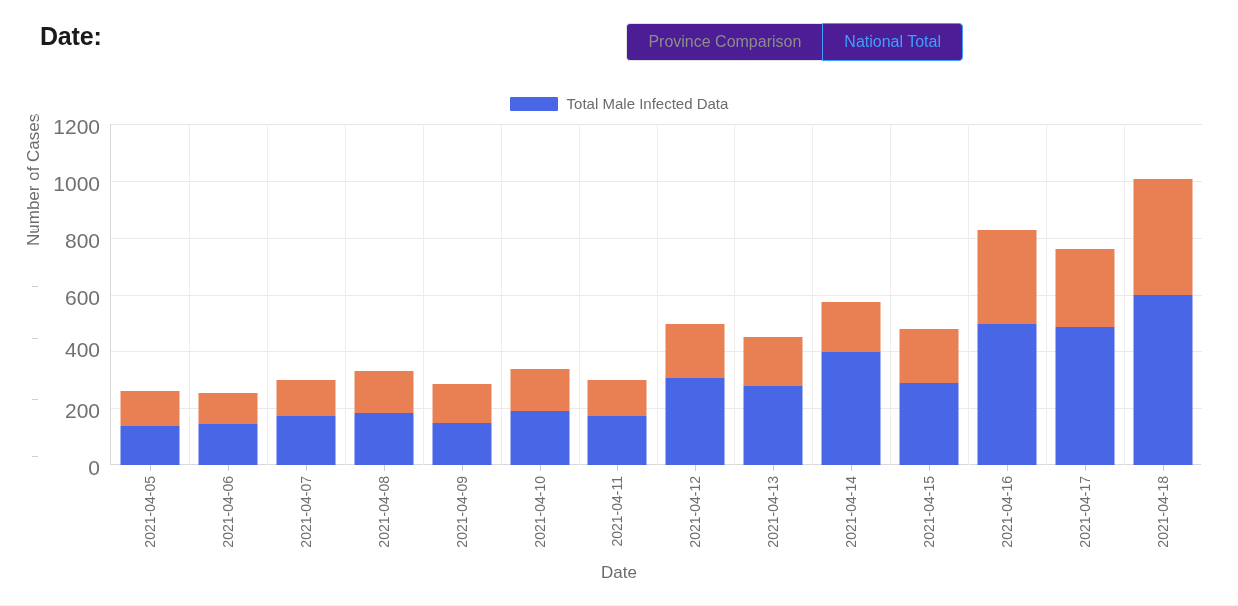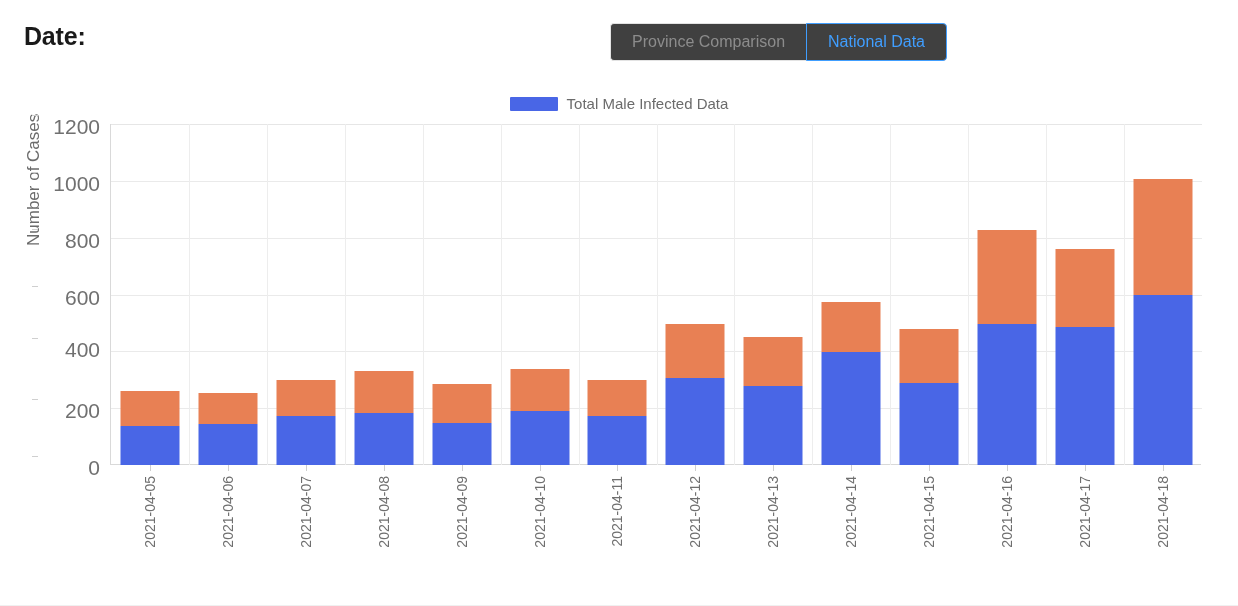--- a/index.html
+++ b/index.html
@@ -14,21 +14,21 @@
   #app {
     position: relative;
     width: 1238px;
     height: 606px;
     background: #ffffff;
   }
 
   
   .header {
     position: absolute;
-    left: 0; top: 0;
+    left: 16px; top: 0;
     width: 1011px;
     height: 78px;
   }
   .header-left {
     position: absolute;
     left: 24px;
     top: 22px;
     display: flex;
     align-items: baseline;
     gap: 10px;
@@ -54,21 +54,21 @@
     border-radius: 4px;
     overflow: visible;
   }
   .btn {
     height: 38px;
     padding: 0 21px;
     display: flex;
     align-items: center;
     justify-content: center;
     font-size: 16px;
-    background: #404040;
+    background: #4c1d95;
     border: 1px solid #e3e3e3;
     color: #8c8c8c;
     cursor: pointer;
     white-space: nowrap;
     font-family: "Liberation Sans", sans-serif;
     text-align: center;
   }
   .btn.first {
     border-top-left-radius: 4px;
     border-bottom-left-radius: 4px;
@@ -238,21 +238,21 @@
 
 <div id="app">
 
   <div class="header">
     <div class="header-left">
       <span class="date-label">Date:</span>
     </div>
 
     <div class="btn-group">
       <button class="btn first">Province Comparison</button>
-      <button class="btn active">National Data</button>
+      <button class="btn active">National Total</button>
     </div>
   </div>
 
   <div class="chart-wrap">
 
     <div class="legend">
       <div class="legend-item">
         <span class="legend-swatch" id="sw-male" style="background: rgb(73, 102, 230);"></span>
         <span class="legend-text">Total Male Infected Data</span>
       </div>
@@ -402,16 +402,17 @@
             <div class="bar" title="2021-04-18">
               <div class="seg-female" style="height: 115.94px; background: rgb(232, 128, 84);"></div>
               <div class="seg-male" style="height: 169.932px; background: rgb(73, 102, 230);"></div>
             </div>
             <div class="xtick-mark"></div>
             <div class="xlabel">2021-04-18</div>
           </div>
         </div>
     </div>
 
+    <div class="x-axis-title">Date</div>
     <div class="footer-rule"></div>
   </div>
 
 </div>
 
 </body></html>

